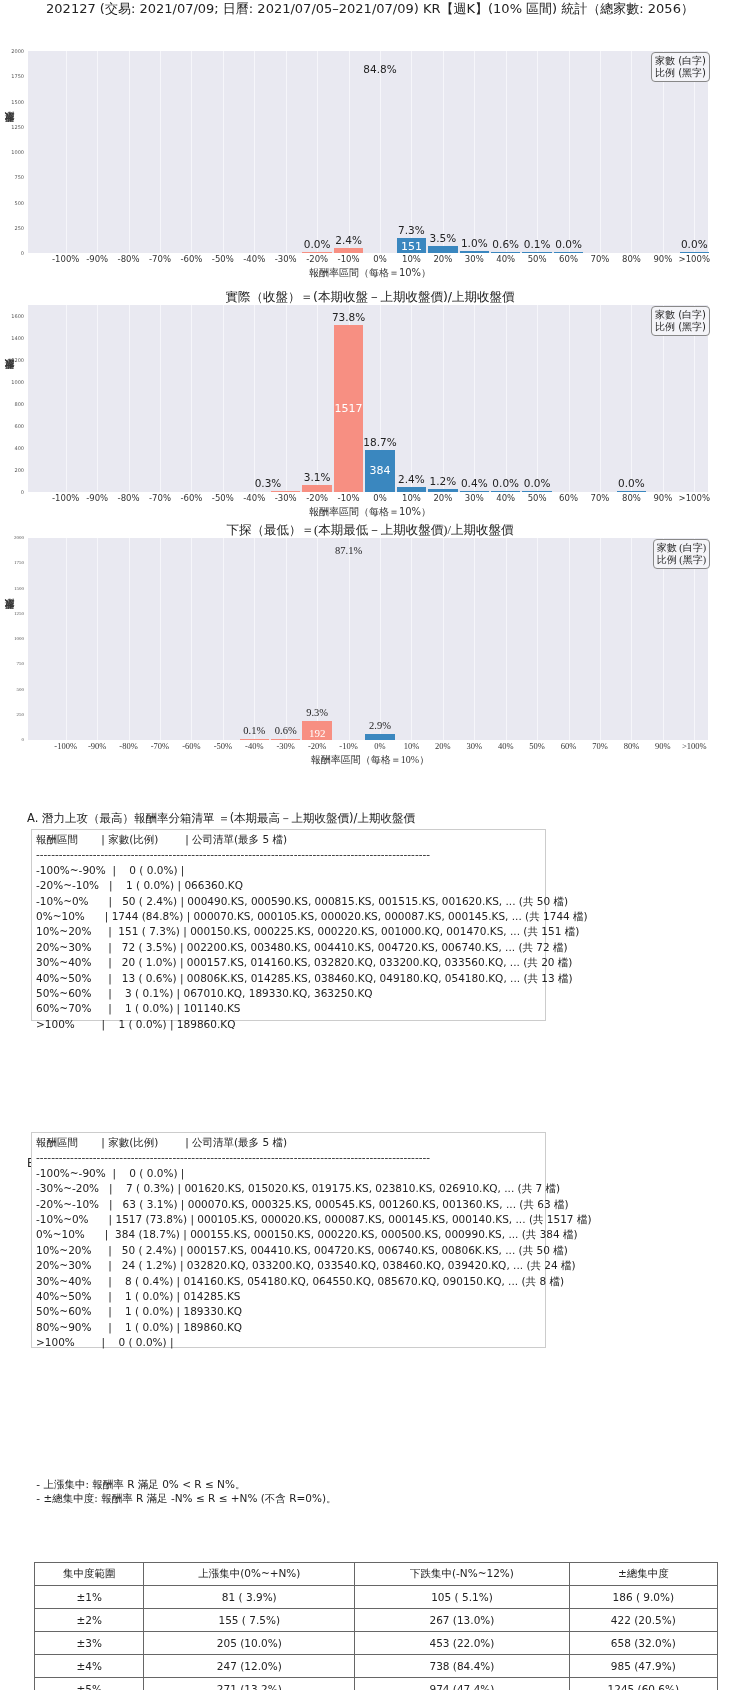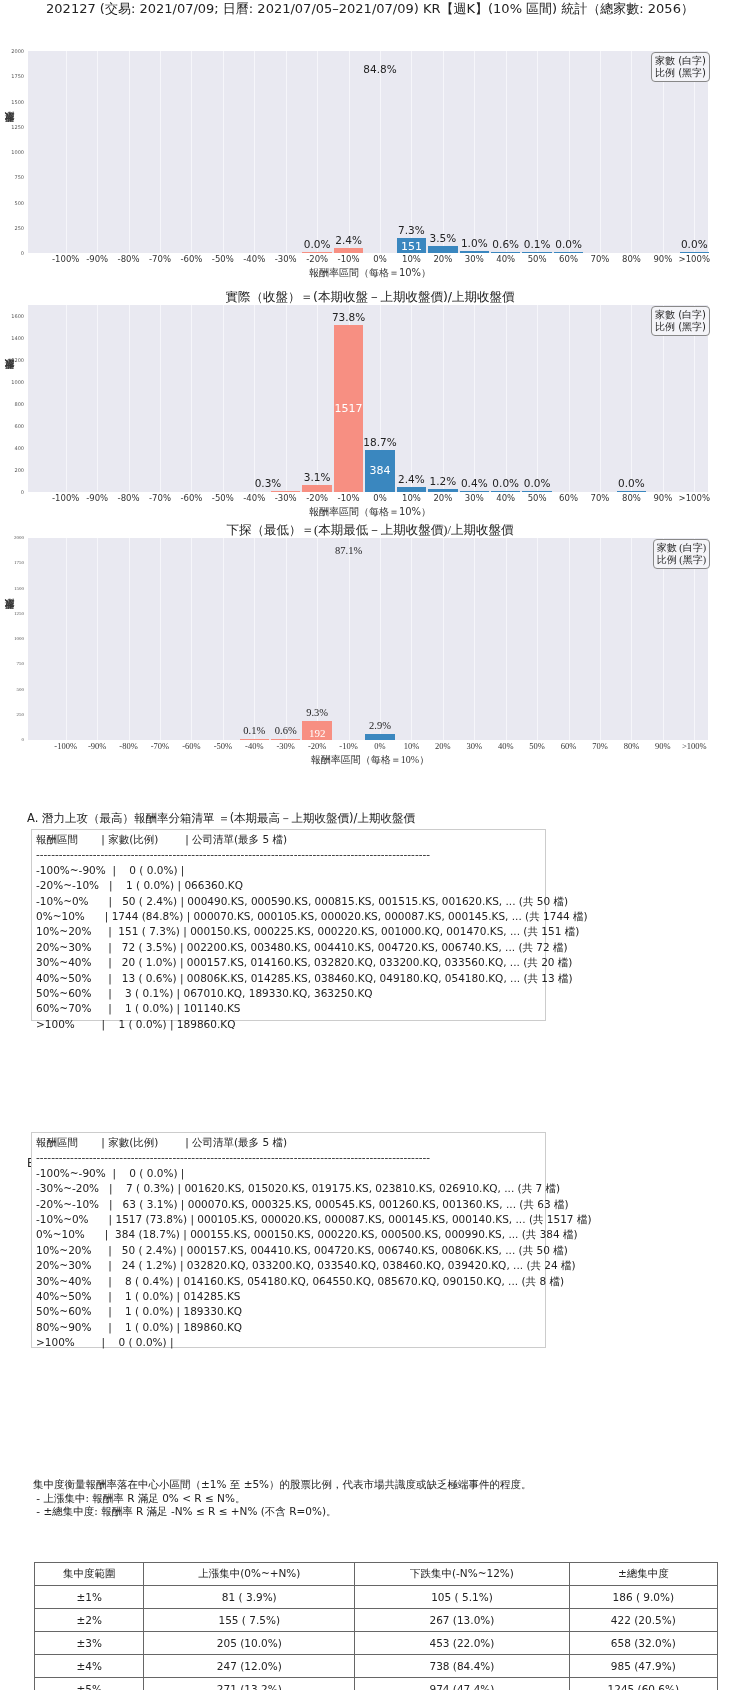--- a/index.html
+++ b/index.html
@@ -269,21 +269,21 @@
       <div>比例 (黑字)</div>
     </div>
   </div>
 
 <div class="sec-title" style="top:811px;">A. 潛力上攻（最高）報酬率分箱清單 ＝(本期最高－上期收盤價)/上期收盤價</div>
 <div class="textbox" style="top:829px;width:505px;height:186px;"><div>報酬區間       | 家數(比例)        | 公司清單(最多 5 檔)</div><div>--------------------------------------------------------------------------------------------------------</div><div>-100%~-90%  |    0 ( 0.0%) |</div><div>-20%~-10%   |    1 ( 0.0%) | 066360.KQ</div><div>-10%~0%      |   50 ( 2.4%) | 000490.KS, 000590.KS, 000815.KS, 001515.KS, 001620.KS, ... (共 50 檔)</div><div>0%~10%      | 1744 (84.8%) | 000070.KS, 000105.KS, 000020.KS, 000087.KS, 000145.KS, ... (共 1744 檔)</div><div>10%~20%     |  151 ( 7.3%) | 000150.KS, 000225.KS, 000220.KS, 001000.KQ, 001470.KS, ... (共 151 檔)</div><div>20%~30%     |   72 ( 3.5%) | 002200.KS, 003480.KS, 004410.KS, 004720.KS, 006740.KS, ... (共 72 檔)</div><div>30%~40%     |   20 ( 1.0%) | 000157.KS, 014160.KS, 032820.KQ, 033200.KQ, 033560.KQ, ... (共 20 檔)</div><div>40%~50%     |   13 ( 0.6%) | 00806K.KS, 014285.KS, 038460.KQ, 049180.KQ, 054180.KQ, ... (共 13 檔)</div><div>50%~60%     |    3 ( 0.1%) | 067010.KQ, 189330.KQ, 363250.KQ</div><div>60%~70%     |    1 ( 0.0%) | 101140.KS</div><div>&gt;100%        |    1 ( 0.0%) | 189860.KQ</div></div>
 
 <div class="sec-title" style="top:1156px;">B. 實際報酬（收盤）報酬率分箱清單 ＝(本期收盤－上期收盤價)/上期收盤價</div>
 <div class="textbox" style="top:1132px;width:505px;height:210px;"><div>報酬區間       | 家數(比例)        | 公司清單(最多 5 檔)</div><div>--------------------------------------------------------------------------------------------------------</div><div>-100%~-90%  |    0 ( 0.0%) |</div><div>-30%~-20%   |    7 ( 0.3%) | 001620.KS, 015020.KS, 019175.KS, 023810.KS, 026910.KQ, ... (共 7 檔)</div><div>-20%~-10%   |   63 ( 3.1%) | 000070.KS, 000325.KS, 000545.KS, 001260.KS, 001360.KS, ... (共 63 檔)</div><div>-10%~0%      | 1517 (73.8%) | 000105.KS, 000020.KS, 000087.KS, 000145.KS, 000140.KS, ... (共 1517 檔)</div><div>0%~10%      |  384 (18.7%) | 000155.KS, 000150.KS, 000220.KS, 000500.KS, 000990.KS, ... (共 384 檔)</div><div>10%~20%     |   50 ( 2.4%) | 000157.KS, 004410.KS, 004720.KS, 006740.KS, 00806K.KS, ... (共 50 檔)</div><div>20%~30%     |   24 ( 1.2%) | 032820.KQ, 033200.KQ, 033540.KQ, 038460.KQ, 039420.KQ, ... (共 24 檔)</div><div>30%~40%     |    8 ( 0.4%) | 014160.KS, 054180.KQ, 064550.KQ, 085670.KQ, 090150.KQ, ... (共 8 檔)</div><div>40%~50%     |    1 ( 0.0%) | 014285.KS</div><div>50%~60%     |    1 ( 0.0%) | 189330.KQ</div><div>80%~90%     |    1 ( 0.0%) | 189860.KQ</div><div>&gt;100%        |    0 ( 0.0%) |</div></div>
 
-<div class="conc" style="top:1478px;"><div>集中度衡量報酬率落在中心小區間（±1% 至 ±5%）的股票比例，代表市場共識度或缺乏極端事件的程度。</div><div> - 上漲集中: 報酬率 R 滿足 0% &lt; R ≤ N%。</div><div> - ±總集中度: 報酬率 R 滿足 -N% ≤ R ≤ +N% (不含 R=0%)。</div></div>
+<div class="conc" style="top:1478px;"><div> - 上漲集中: 報酬率 R 滿足 0% &lt; R ≤ N%。</div><div> - ±總集中度: 報酬率 R 滿足 -N% ≤ R ≤ +N% (不含 R=0%)。</div></div>
 <table class="ctable">
   <thead>
       <tr>
     <th>集中度範圍</th>
     <th>上漲集中(0%~+N%)</th>
     <th>下跌集中(-N%~12%)</th>
     <th>±總集中度</th>
   </tr>
     </thead>
   <tbody>

